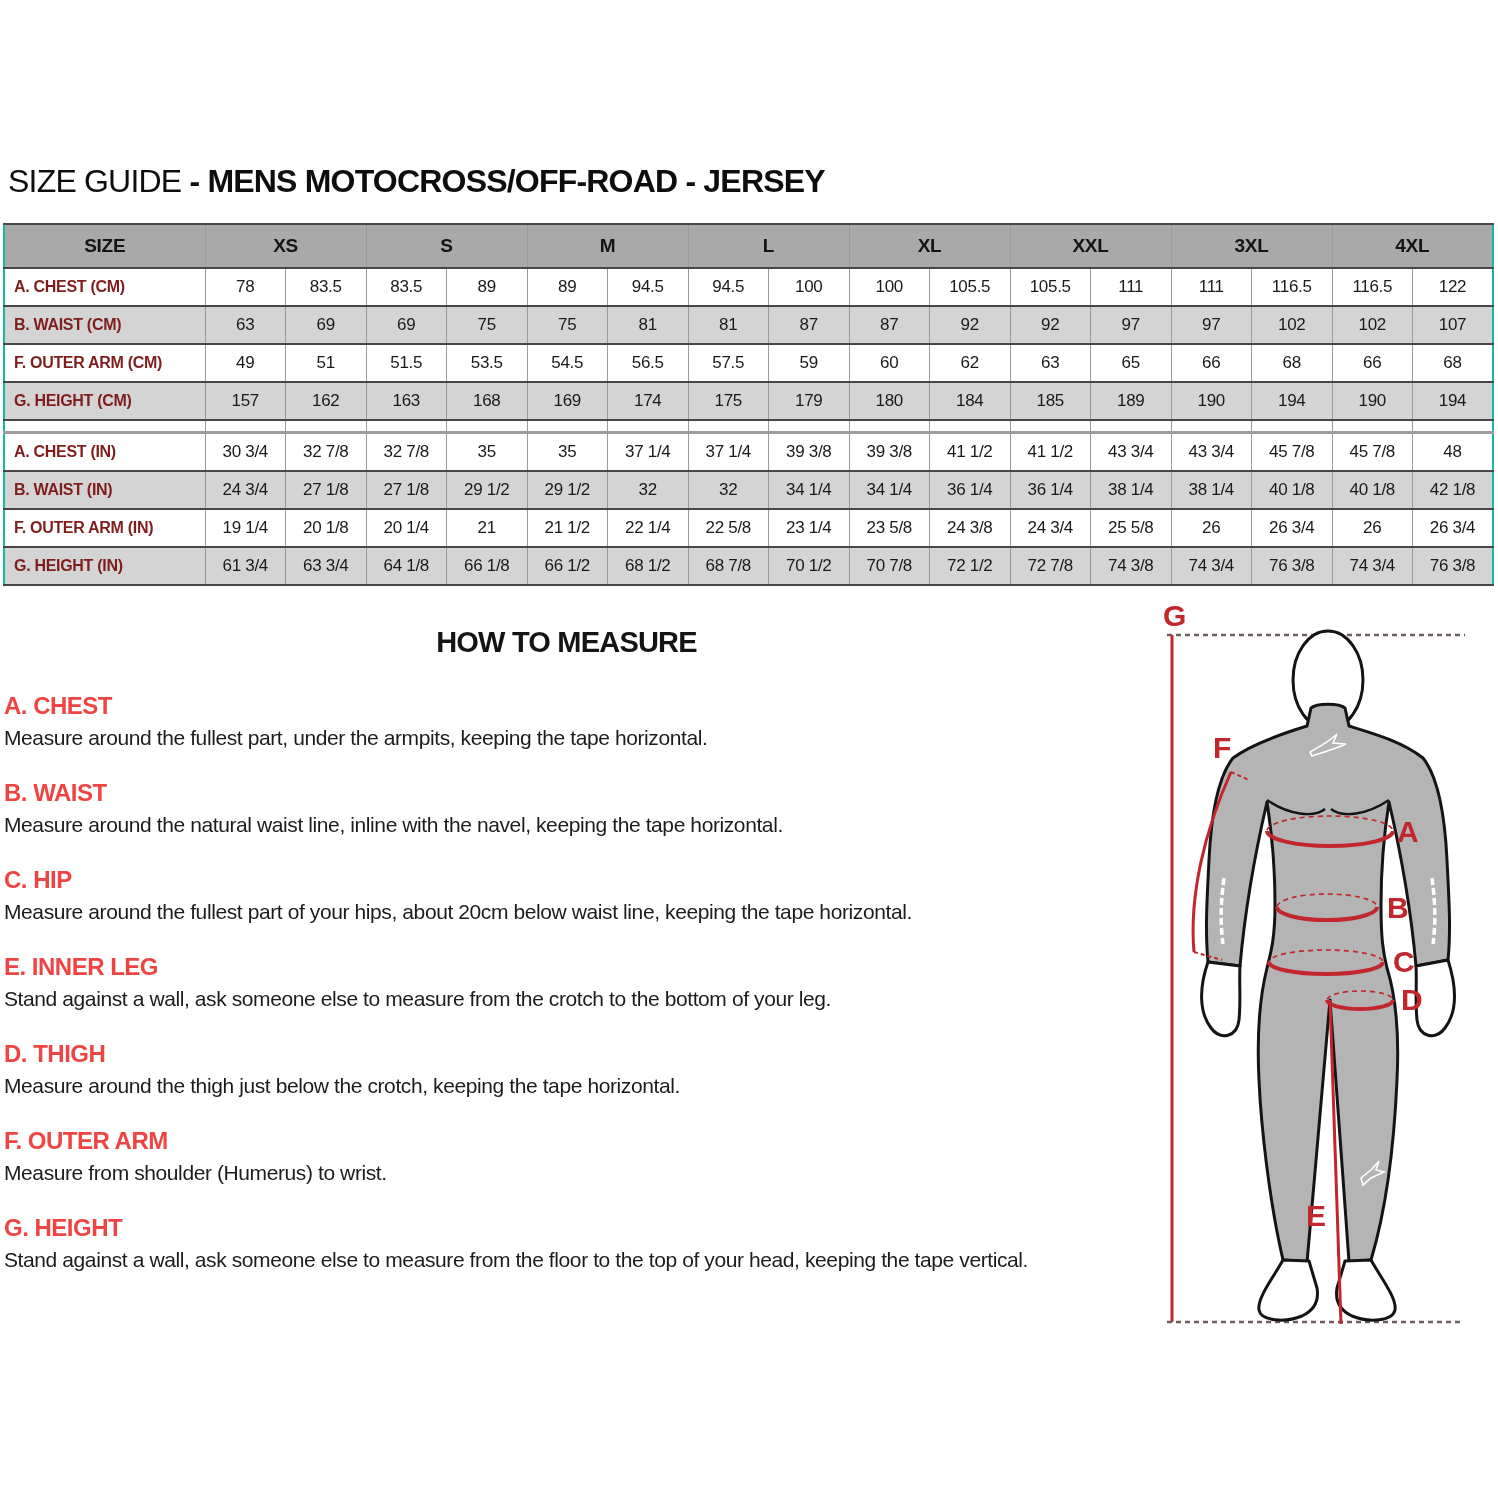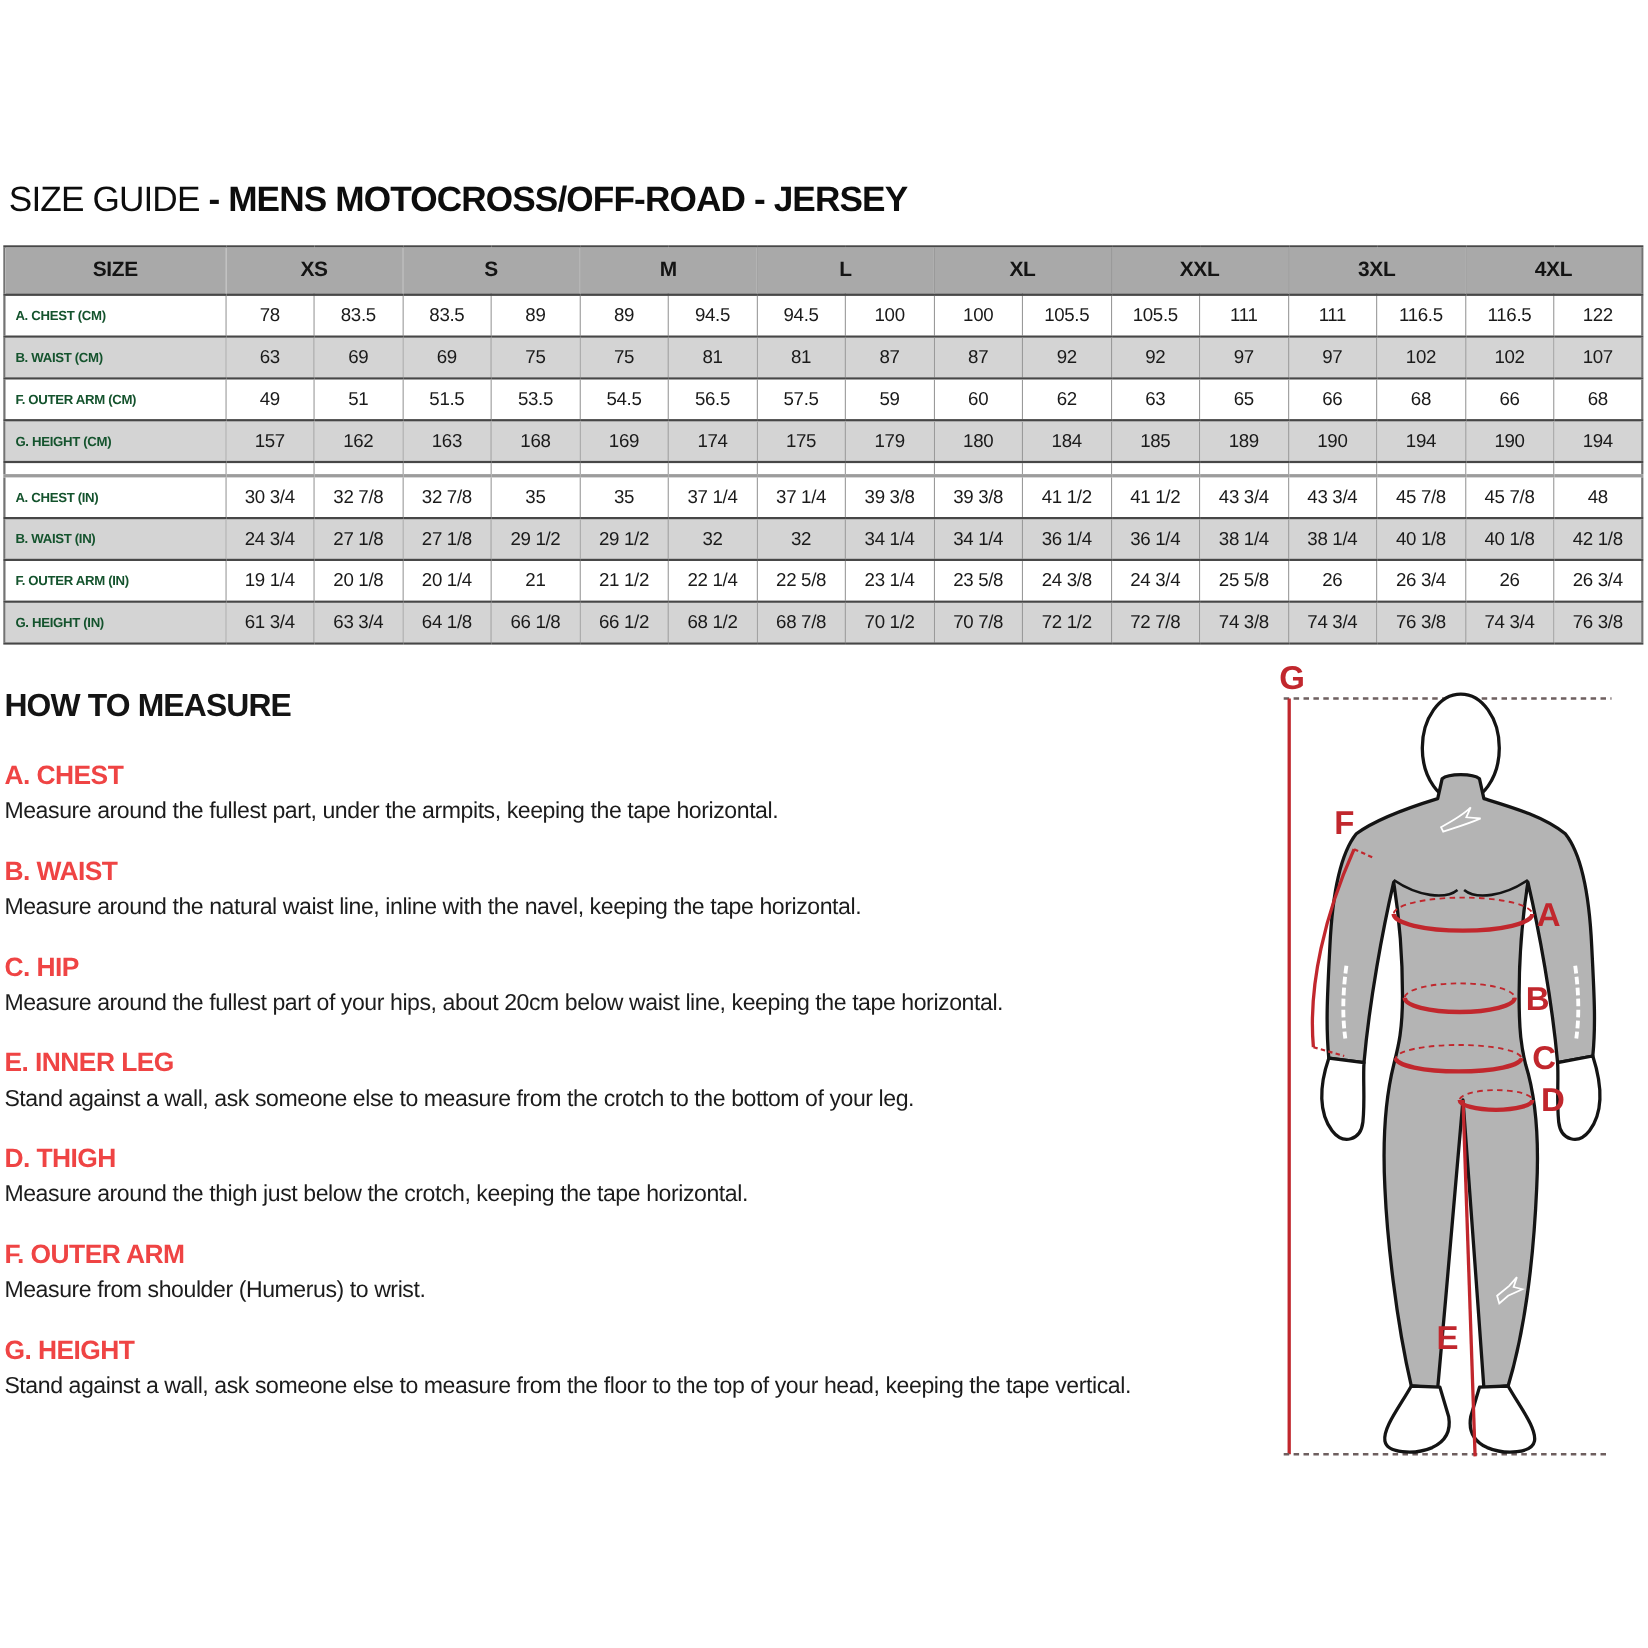--- a/index.html
+++ b/index.html
@@ -10,42 +10,42 @@
   
   .page-title{
     position:absolute;left:8px;top:163px;margin:0;
     font-size:32px;font-weight:400;letter-spacing:-0.8px;color:#0d0d0d;white-space:nowrap;
   }
   .page-title b{font-weight:700;}
   
   .size-table{
     position:absolute;left:3px;top:223px;width:1489px;
     border-collapse:collapse;table-layout:fixed;
-    border:2px solid #737373;
+    border:2px solid #14b8a6;
   }
   .size-table th,.size-table td{
     border:1px solid #9a9a9a;
     border-top:2px solid #474747;border-bottom:2px solid #474747;
     padding:0;text-align:center;vertical-align:middle;
     font-size:17px;color:#1a1a1a;letter-spacing:-0.3px;
     overflow:hidden;white-space:nowrap;
   }
   .size-table thead th{
     background:#a9a9a9;height:42px;font-size:19px;font-weight:700;color:#141414;
   }
   .size-table td{height:36px;background:#fff;}
   .size-table tr.gray td{background:#d4d4d4;}
   .size-table td.row-label{
-    text-align:left;padding-left:9px;font-weight:700;font-size:12px;color:#14532d;
+    text-align:left;padding-left:9px;font-weight:700;font-size:16px;color:#7f1d1d;
   }
   .size-table tr.spacer td{height:10px;background:#fff;border-bottom:3px solid #9c9c9c;}
   
   .how-to{position:absolute;left:4px;top:626px;width:1125px;}
   .how-to h2{
-    margin:0 0 33px 0;font-size:29px;font-weight:700;letter-spacing:-0.8px;color:#141414;
+    margin:0 0 33px 0;font-size:29px;font-weight:700;letter-spacing:-0.8px;color:#141414;text-align:center;
   }
   .measure-item{margin:0 0 28px 0;}
   .measure-item h3{
     margin:0 0 5px 0;font-size:24px;font-weight:700;letter-spacing:-0.5px;color:#ef4444;
   }
   .measure-item p{
     margin:0;font-size:21px;line-height:26px;letter-spacing:-0.4px;color:#1c1c1c;
   }
   
   .figure-wrap{position:absolute;left:1125px;top:600px;width:373px;height:790px;}

